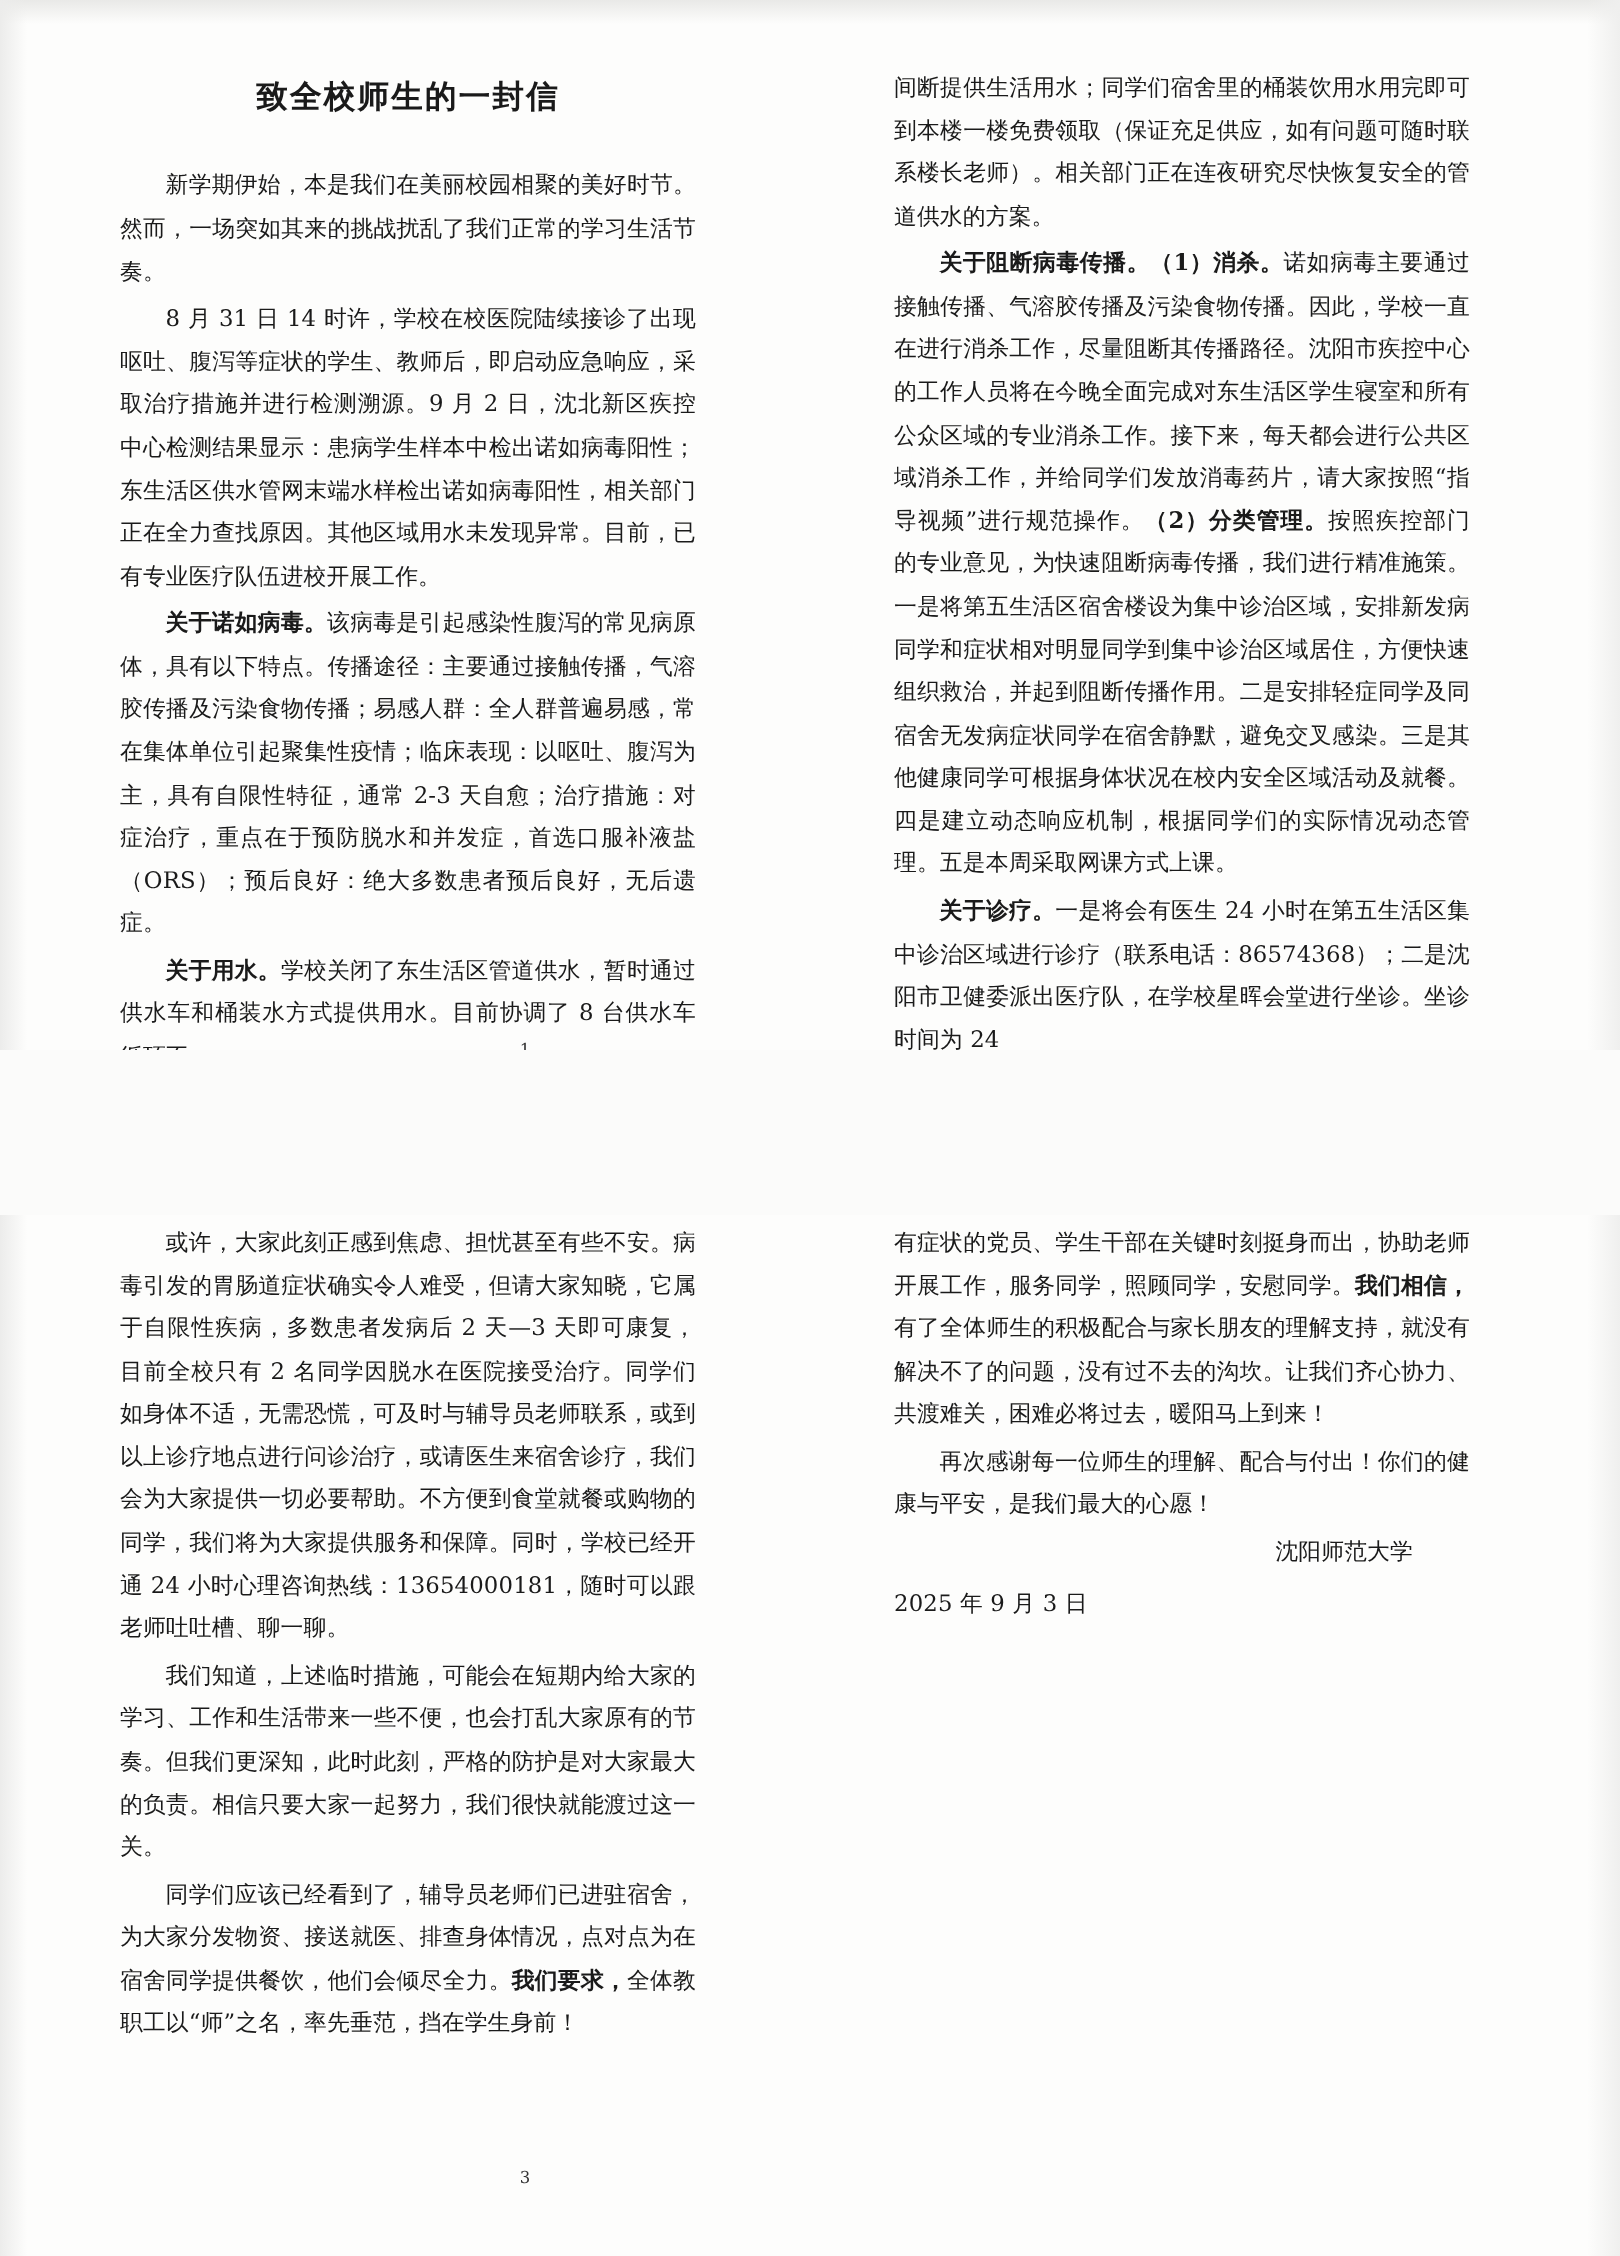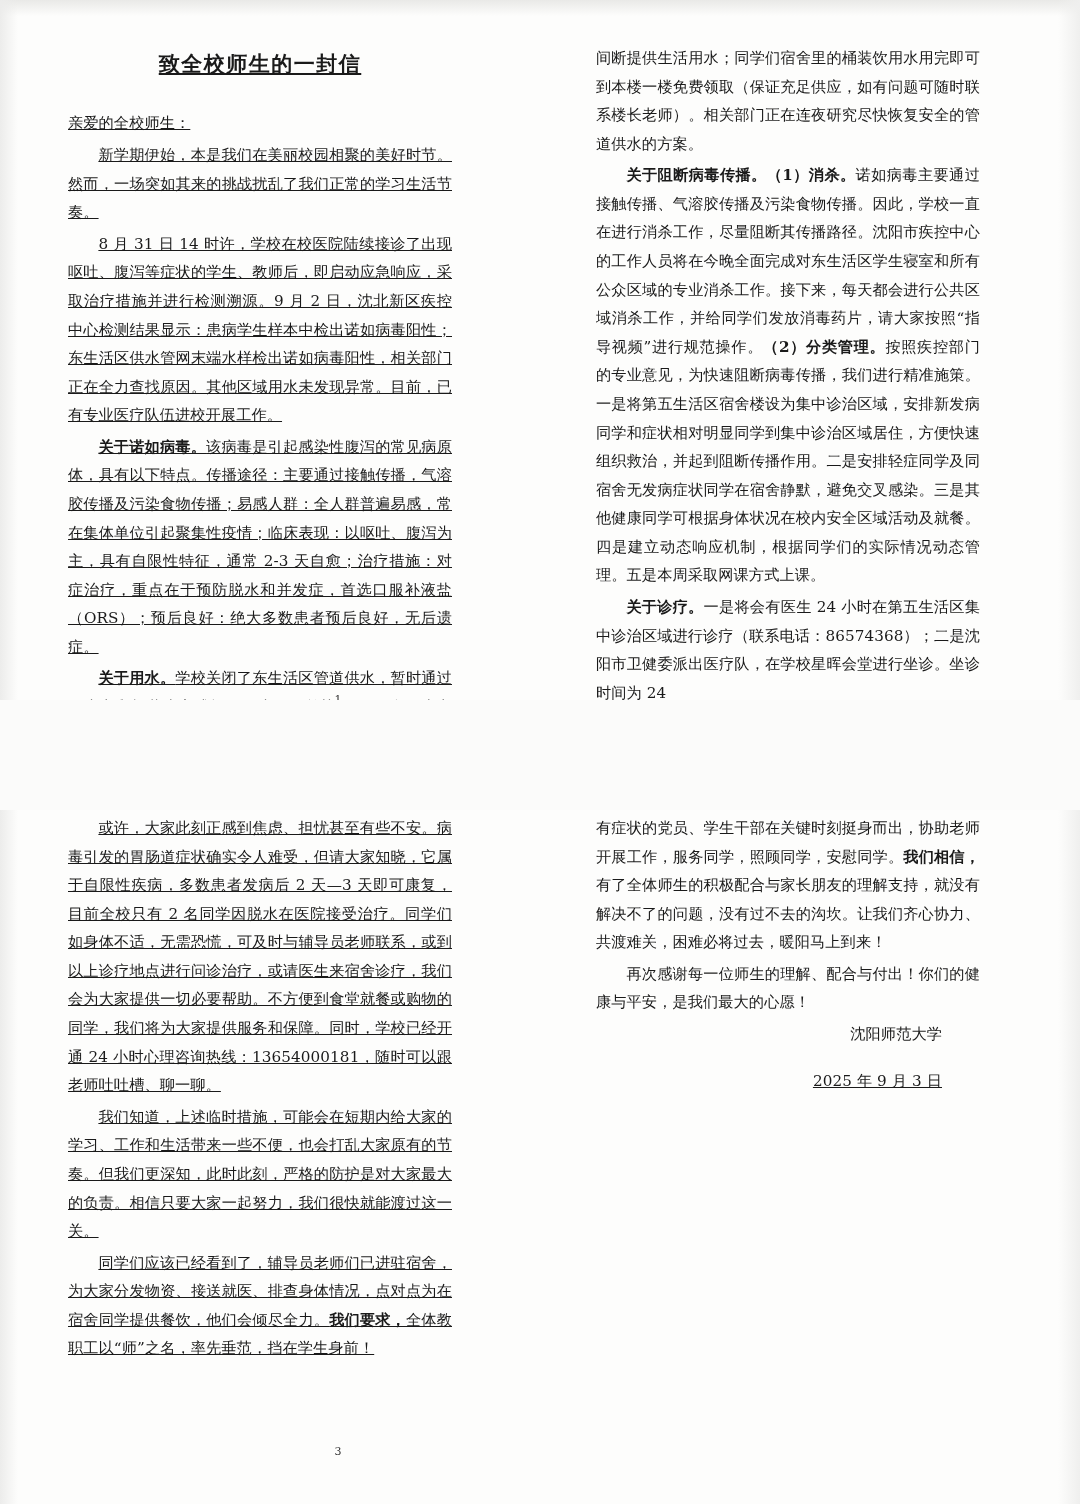--- a/index.html
+++ b/index.html
@@ -31,21 +31,21 @@
 
   .col {
     position: absolute;
     top: 0;
     font-size: 15.2px;
     line-height: 1.88;
     text-align: justify;
     text-justify: inter-ideograph;
     letter-spacing: 0.1px;
   }
-  .col-left { left: 68px; width: 384px; text-decoration: underline; }
+  .col-left { left: 80px; width: 384px; }
   .col-right { left: 596px; width: 384px; }
 
   .spread-top .col { padding-top: 44px; }
   .spread-bottom .col { padding-top: 62px; }
 
   .doc-title {
     text-align: center;
     font-size: 21px;
     font-weight: bold;
     letter-spacing: 1.5px;
@@ -58,24 +58,23 @@
   }
   p.noindent { text-indent: 0; }
   p.sign {
     text-indent: 0;
     text-align: right;
     margin-bottom: 2px;
     padding-right: 38px;
   }
   p.sign-date {
     text-indent: 0;
-    text-align: right;
-    margin-top: 18px;
+    text-align: left;
+    margin-top: 6px;
     padding-right: 38px;
-    text-decoration: underline;
   }
   b, .bold { font-weight: bold; }
 
   .pagenum {
     position: absolute;
     font-size: 11px;
     color: #333;
     text-align: center;
     width: 384px;
   }
@@ -111,21 +110,20 @@
 
 <div class="page">
   <div class="edge-top"></div>
   <div class="edge-left"></div>
   <div class="edge-right"></div>
 
   <div class="spread spread-top">
 
     <div class="col col-left">
       <h1 class="doc-title">致全校师生的一封信</h1>
-      <p class="noindent">亲爱的全校师生：</p>
       <p>新学期伊始，本是我们在美丽校园相聚的美好时节。然而，一场突如其来的挑战扰乱了我们正常的学习生活节奏。</p>
       <p>8 月 31 日 14 时许，学校在校医院陆续接诊了出现呕吐、腹泻等症状的学生、教师后，即启动应急响应，采取治疗措施并进行检测溯源。9 月 2 日，沈北新区疾控中心检测结果显示：患病学生样本中检出诺如病毒阳性；东生活区供水管网末端水样检出诺如病毒阳性，相关部门正在全力查找原因。其他区域用水未发现异常。目前，已有专业医疗队伍进校开展工作。</p>
       <p><b>关于诺如病毒。</b><span>该病毒是引起感染性腹泻的常见病原体，具有以下特点。传播途径：主要通过接触传播，气溶胶传播及污染食物传播；易感人群：全人群普遍易感，常在集体单位引起聚集性疫情；临床表现：以呕吐、腹泻为主，具有自限性特征，通常 2-3 天自愈；治疗措施：对症治疗，重点在于预防脱水和并发症，首选口服补液盐（ORS）；预后良好：绝大多数患者预后良好，无后遗症。</span></p>
       <p><b>关于用水。</b><span>学校关闭了东生活区管道供水，暂时通过供水车和桶装水方式提供用水。目前协调了 8 台供水车循环不</span></p>
       <div class="pagenum pn-left">1</div>
     </div>
 
     <div class="col col-right">
       <p class="noindent">间断提供生活用水；同学们宿舍里的桶装饮用水用完即可到本楼一楼免费领取（保证充足供应，如有问题可随时联系楼长老师）。相关部门正在连夜研究尽快恢复安全的管道供水的方案。</p>
       <p><b>关于阻断病毒传播。（1）消杀。</b><span>诺如病毒主要通过接触传播、气溶胶传播及污染食物传播。因此，学校一直在进行消杀工作，尽量阻断其传播路径。沈阳市疾控中心的工作人员将在今晚全面完成对东生活区学生寝室和所有公众区域的专业消杀工作。接下来，每天都会进行公共区域消杀工作，并给同学们发放消毒药片，请大家按照“指导视频”进行规范操作。</span><b>（2）分类管理。</b><span>按照疾控部门的专业意见，为快速阻断病毒传播，我们进行精准施策。一是将第五生活区宿舍楼设为集中诊治区域，安排新发病同学和症状相对明显同学到集中诊治区域居住，方便快速组织救治，并起到阻断传播作用。二是安排轻症同学及同宿舍无发病症状同学在宿舍静默，避免交叉感染。三是其他健康同学可根据身体状况在校内安全区域活动及就餐。四是建立动态响应机制，根据同学们的实际情况动态管理。五是本周采取网课方式上课。</span></p>

